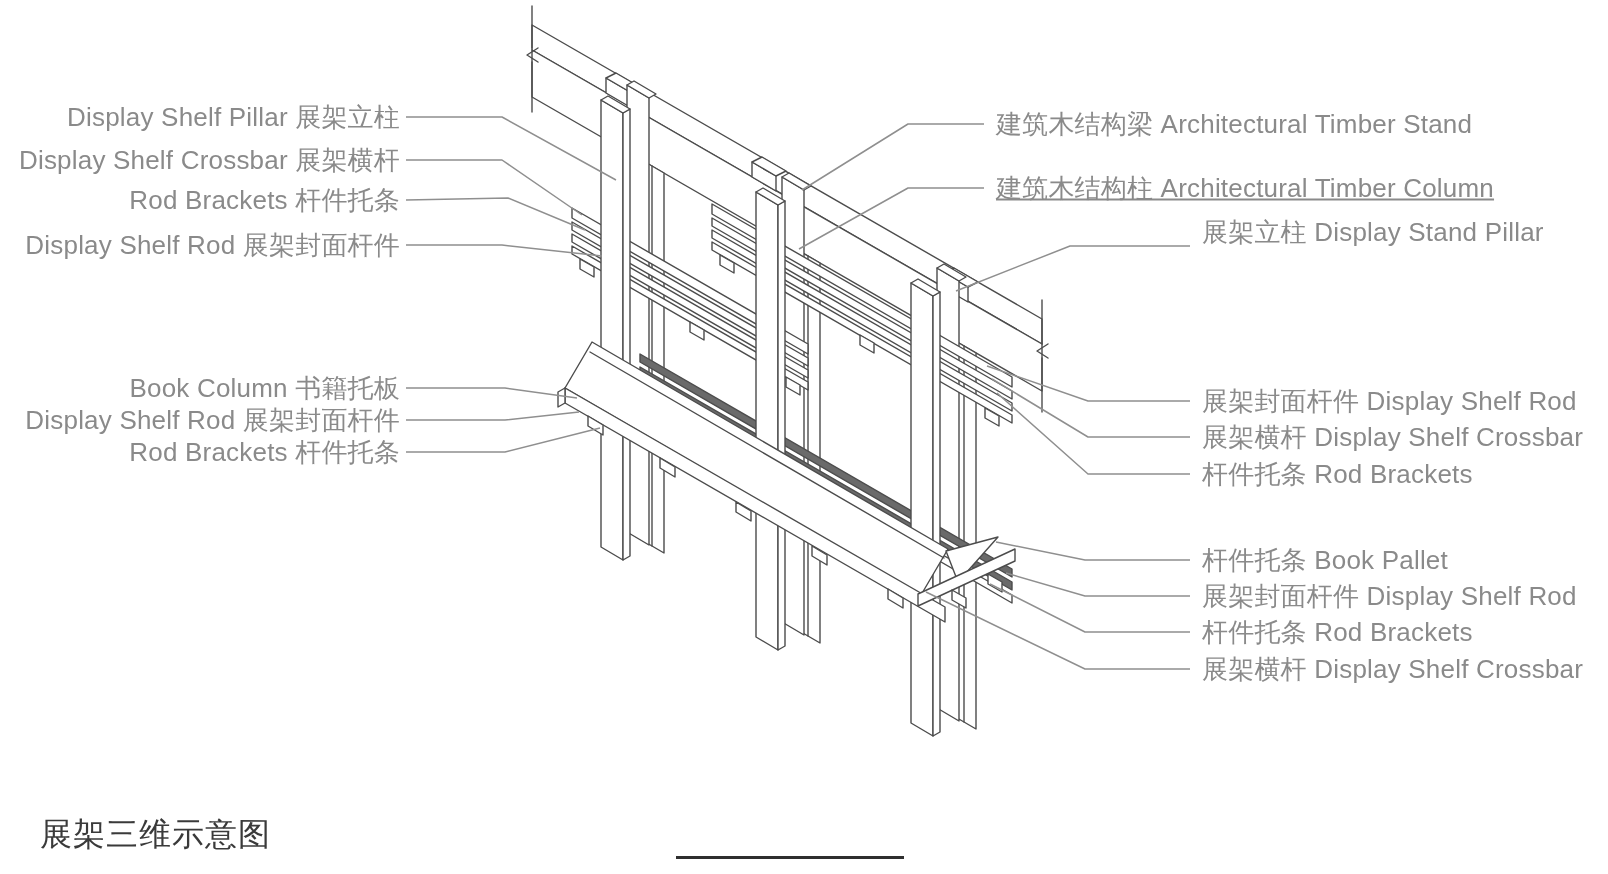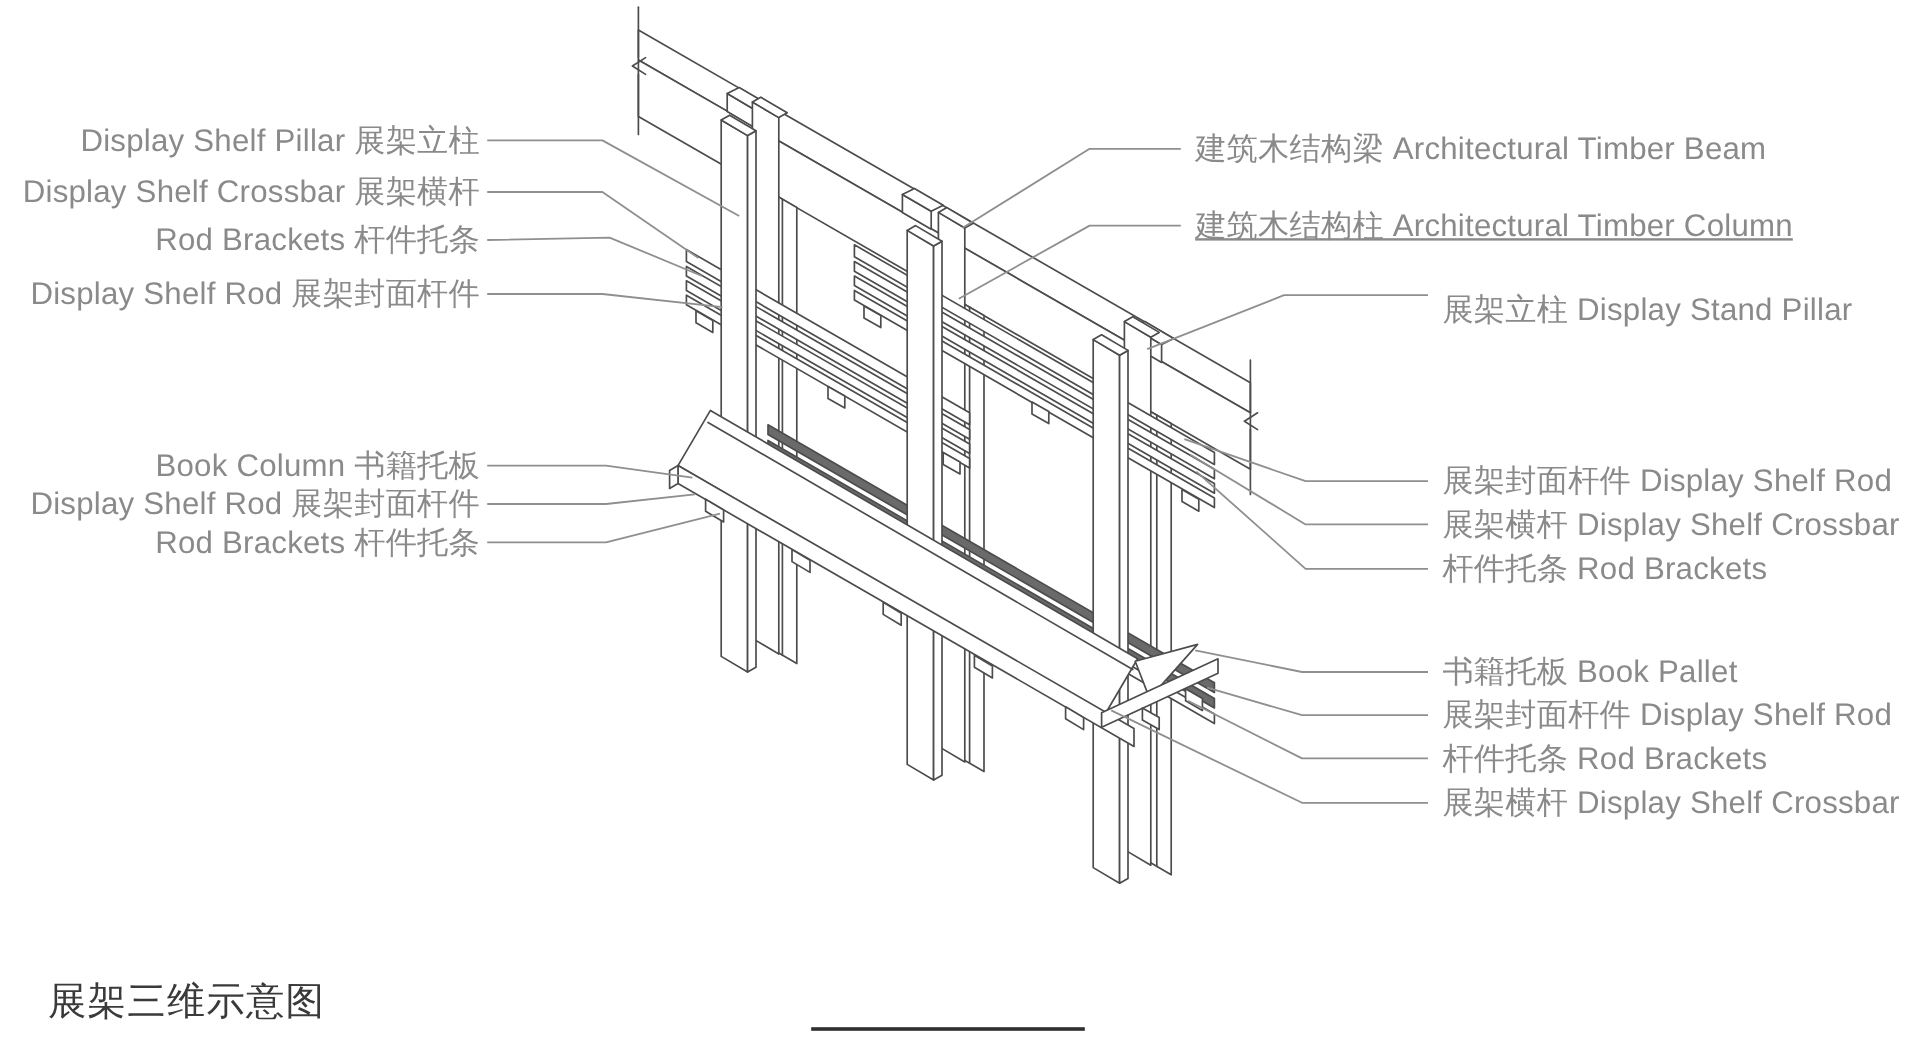--- a/index.html
+++ b/index.html
@@ -166,27 +166,27 @@
     </svg>
 
   <div id="labels">
       <div class="part-label" style="top: 117px; right: 1208px;">Display Shelf Pillar 展架立柱</div>
       <div class="part-label" style="top: 160px; right: 1208px;">Display Shelf Crossbar 展架横杆</div>
       <div class="part-label" style="top: 200px; right: 1208px;">Rod Brackets 杆件托条</div>
       <div class="part-label" style="top: 245px; right: 1208px;">Display Shelf Rod 展架封面杆件</div>
       <div class="part-label" style="top: 388px; right: 1208px;">Book Column 书籍托板</div>
       <div class="part-label" style="top: 420px; right: 1208px;">Display Shelf Rod 展架封面杆件</div>
       <div class="part-label" style="top: 452px; right: 1208px;">Rod Brackets 杆件托条</div>
-      <div class="part-label" style="top: 124px; left: 996px;">建筑木结构梁 Architectural Timber Beam</div>
+      <div class="part-label" style="top: 124px; left: 996px;">建筑木结构梁 Architectural Timber Stand</div>
       <div class="part-label" style="top: 188px; left: 996px; text-decoration: underline;">建筑木结构柱 Architectural Timber Column</div>
-      <div class="part-label" style="top: 258px; left: 1202px;">展架立柱 Display Stand Pillar</div>
+      <div class="part-label" style="top: 232px; left: 1202px;">展架立柱 Display Stand Pillar</div>
       <div class="part-label" style="top: 401px; left: 1202px;">展架封面杆件 Display Shelf Rod</div>
       <div class="part-label" style="top: 437px; left: 1202px;">展架横杆 Display Shelf Crossbar</div>
       <div class="part-label" style="top: 474px; left: 1202px;">杆件托条 Rod Brackets</div>
-      <div class="part-label" style="top: 560px; left: 1202px;">书籍托板 Book Pallet</div>
+      <div class="part-label" style="top: 560px; left: 1202px;">杆件托条 Book Pallet</div>
       <div class="part-label" style="top: 596px; left: 1202px;">展架封面杆件 Display Shelf Rod</div>
       <div class="part-label" style="top: 632px; left: 1202px;">杆件托条 Rod Brackets</div>
       <div class="part-label" style="top: 669px; left: 1202px;">展架横杆 Display Shelf Crossbar</div>
     </div>
 
   <div class="diagram-title">展架三维示意图</div>
   <div class="title-underline"></div>
 </div>
 
 </body></html>

